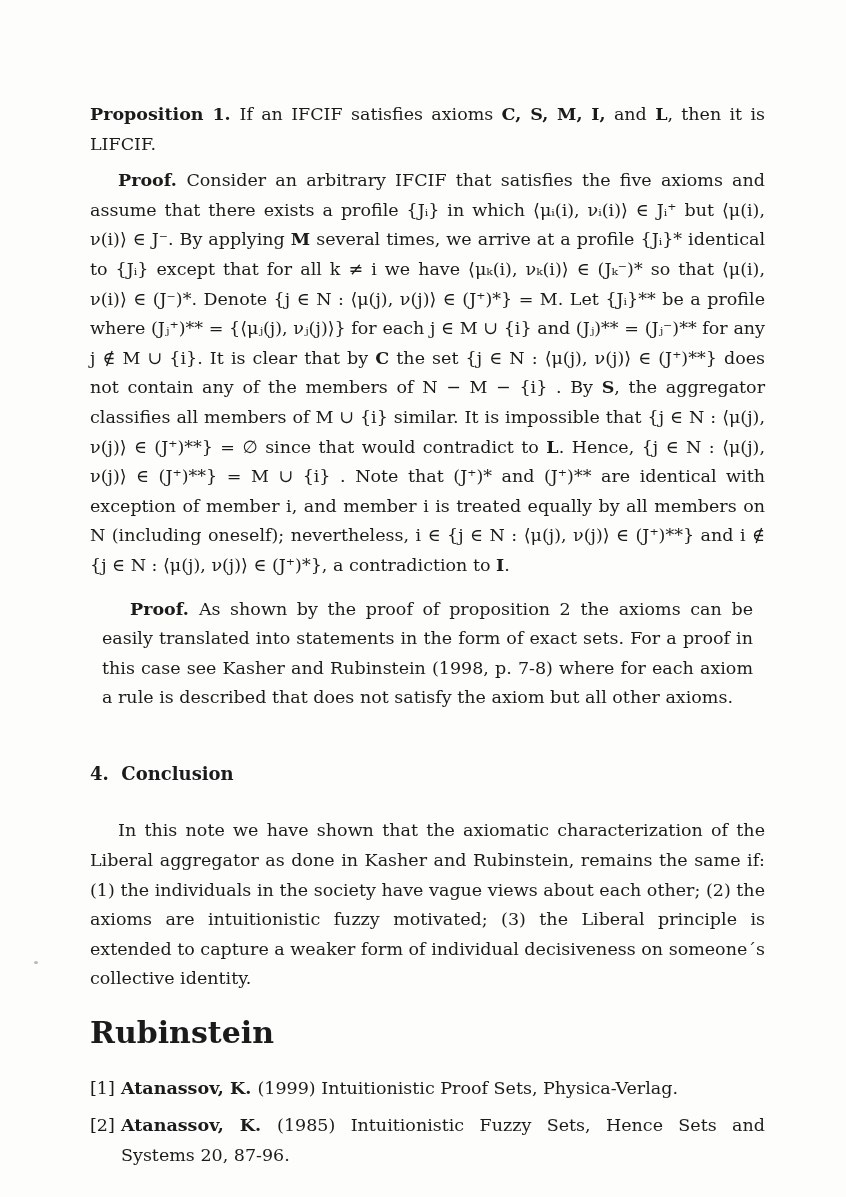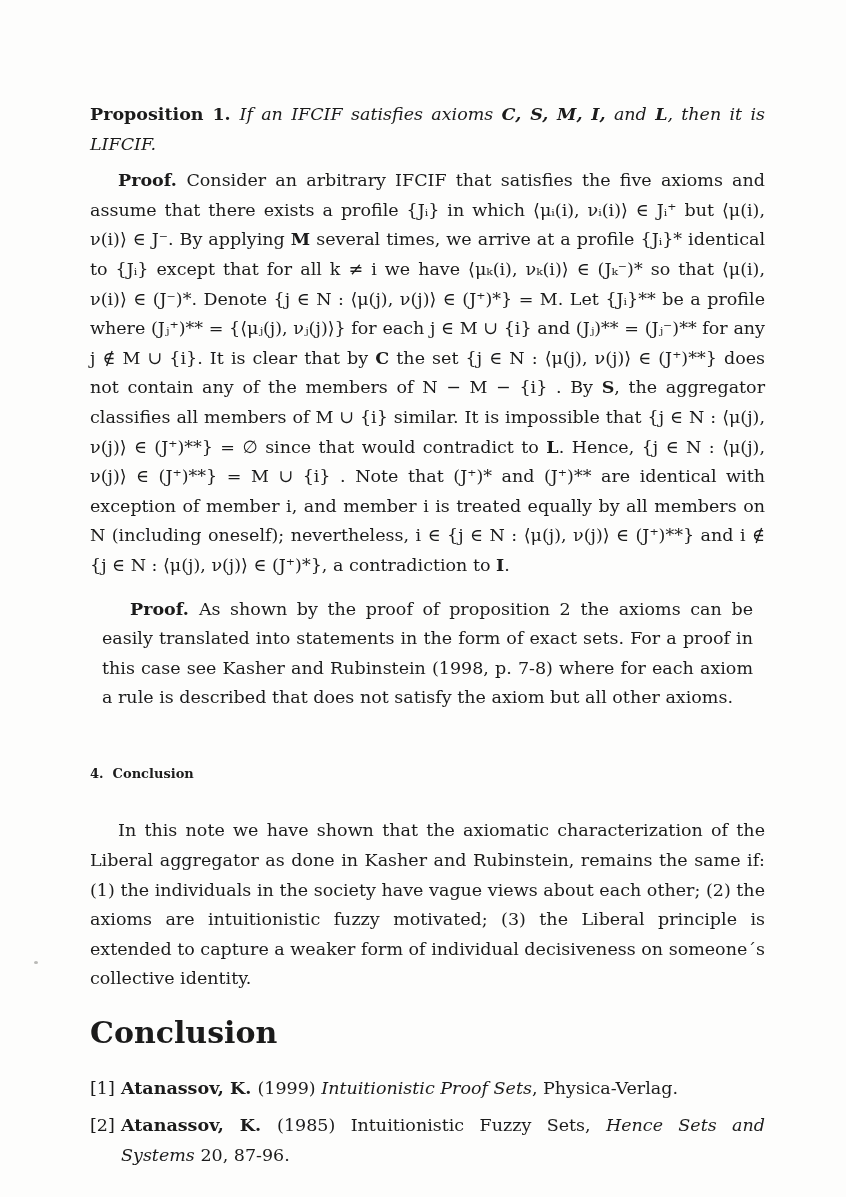--- a/index.html
+++ b/index.html
@@ -11,27 +11,27 @@
     background: #fdfdfc;
     color: #1b1b1b;
     font-family: "DejaVu Serif", "Liberation Serif", serif;
     font-size: 17.5px;
     line-height: 29.6px;
     overflow: hidden;
     box-sizing: border-box;
     padding: 100px 81px 0 90px;
   }
   .b { font-weight: bold; }
-  .i { font-style: italic; }
+  .i { }
   p { margin: 0; text-align: justify; }
   .prop { margin: 0 0 6px 0; }
   .proof { text-indent: 28px; margin: 7px 0 14px 0; }
   .proof-last { text-indent: 28px; margin: 12px; }
   .section-heading {
-    font-size: 13px;
+    font-size: 18px;
     font-weight: bold;
     margin: 46px 0 28px 0;
     white-space: pre-wrap;
   }
   .body-par { text-indent: 28px; margin: 0; }
   .refs-heading {
     font-size: 30px;
     font-weight: bold;
     margin: 24px 0 26px 0;
   }
@@ -60,21 +60,21 @@
 
   <p class="proof"><span class="b">Proof. </span><span>Consider an arbitrary IFCIF that satisfies the five axioms and assume that there exists a profile {Jᵢ} in which ⟨μᵢ(i), νᵢ(i)⟩ ∈ Jᵢ⁺ but ⟨μ(i), ν(i)⟩ ∈ J⁻. By applying </span><span class="b">M</span><span> several times, we arrive at a profile {Jᵢ}* identical to {Jᵢ} except that for all k ≠ i we have ⟨μₖ(i), νₖ(i)⟩ ∈ (Jₖ⁻)* so that ⟨μ(i), ν(i)⟩ ∈ (J⁻)*. Denote {j ∈ N : ⟨μ(j), ν(j)⟩ ∈ (J⁺)*} = M. Let {Jᵢ}** be a profile where (Jⱼ⁺)** = {⟨μⱼ(j), νⱼ(j)⟩} for each j ∈ M ∪ {i} and (Jⱼ)** = (Jⱼ⁻)** for any j ∉ M ∪ {i}. It is clear that by </span><span class="b">C</span><span> the set {j ∈ N : ⟨μ(j), ν(j)⟩ ∈ (J⁺)**} does not contain any of the members of N − M − {i} . By </span><span class="b">S</span><span>, the aggregator classifies all members of M ∪ {i} similar. It is impossible that {j ∈ N : ⟨μ(j), ν(j)⟩ ∈ (J⁺)**} = ∅ since that would contradict to </span><span class="b">L</span><span>. Hence, {j ∈ N : ⟨μ(j), ν(j)⟩ ∈ (J⁺)**} = M ∪ {i} . Note that (J⁺)* and (J⁺)** are identical with exception of member i, and member i is treated equally by all members on N (including oneself); nevertheless, i ∈ {j ∈ N : ⟨μ(j), ν(j)⟩ ∈ (J⁺)**} and i ∉ {j ∈ N : ⟨μ(j), ν(j)⟩ ∈ (J⁺)*}, a contradiction to </span><span class="b">I</span><span>.</span></p>
 
 
   <p class="proof-last"><span class="b">Proof. </span><span>As shown by the proof of proposition 2 the axioms can be easily translated into statements in the form of exact sets. For a proof in this case see Kasher and Rubinstein (1998, p. 7-8) where for each axiom a rule is described that does not satisfy the axiom but all other axioms.</span></p>
 
   <div class="section-heading">4.  Conclusion</div>
 
   <p class="body-par">In this note we have shown that the axiomatic characterization of the Liberal aggregator as done in Kasher and Rubinstein, remains the same if: (1) the individuals in the society have vague views about each other; (2) the axioms are intuitionistic fuzzy motivated; (3) the Liberal principle is extended to capture a weaker form of individual decisiveness on someone´s collective identity.</p>
 
-  <div class="refs-heading">Conclusion</div>
+  <div class="refs-heading">Rubinstein</div>
 
   <div class="ref">
     <span class="ref-label">[1]</span>
     <span class="ref-body"><span class="b">Atanassov, K. </span><span>(1999) </span><span class="i">Intuitionistic Proof Sets</span><span>, Physica-Verlag.</span></span>
   </div>
 
   <div class="ref">
     <span class="ref-label">[2]</span>
     <span class="ref-body"><span class="b">Atanassov, K. </span><span>(1985) Intuitionistic Fuzzy Sets, </span><span class="i">Hence Sets and Systems</span><span> 20, 87-96.</span></span>
   </div>

